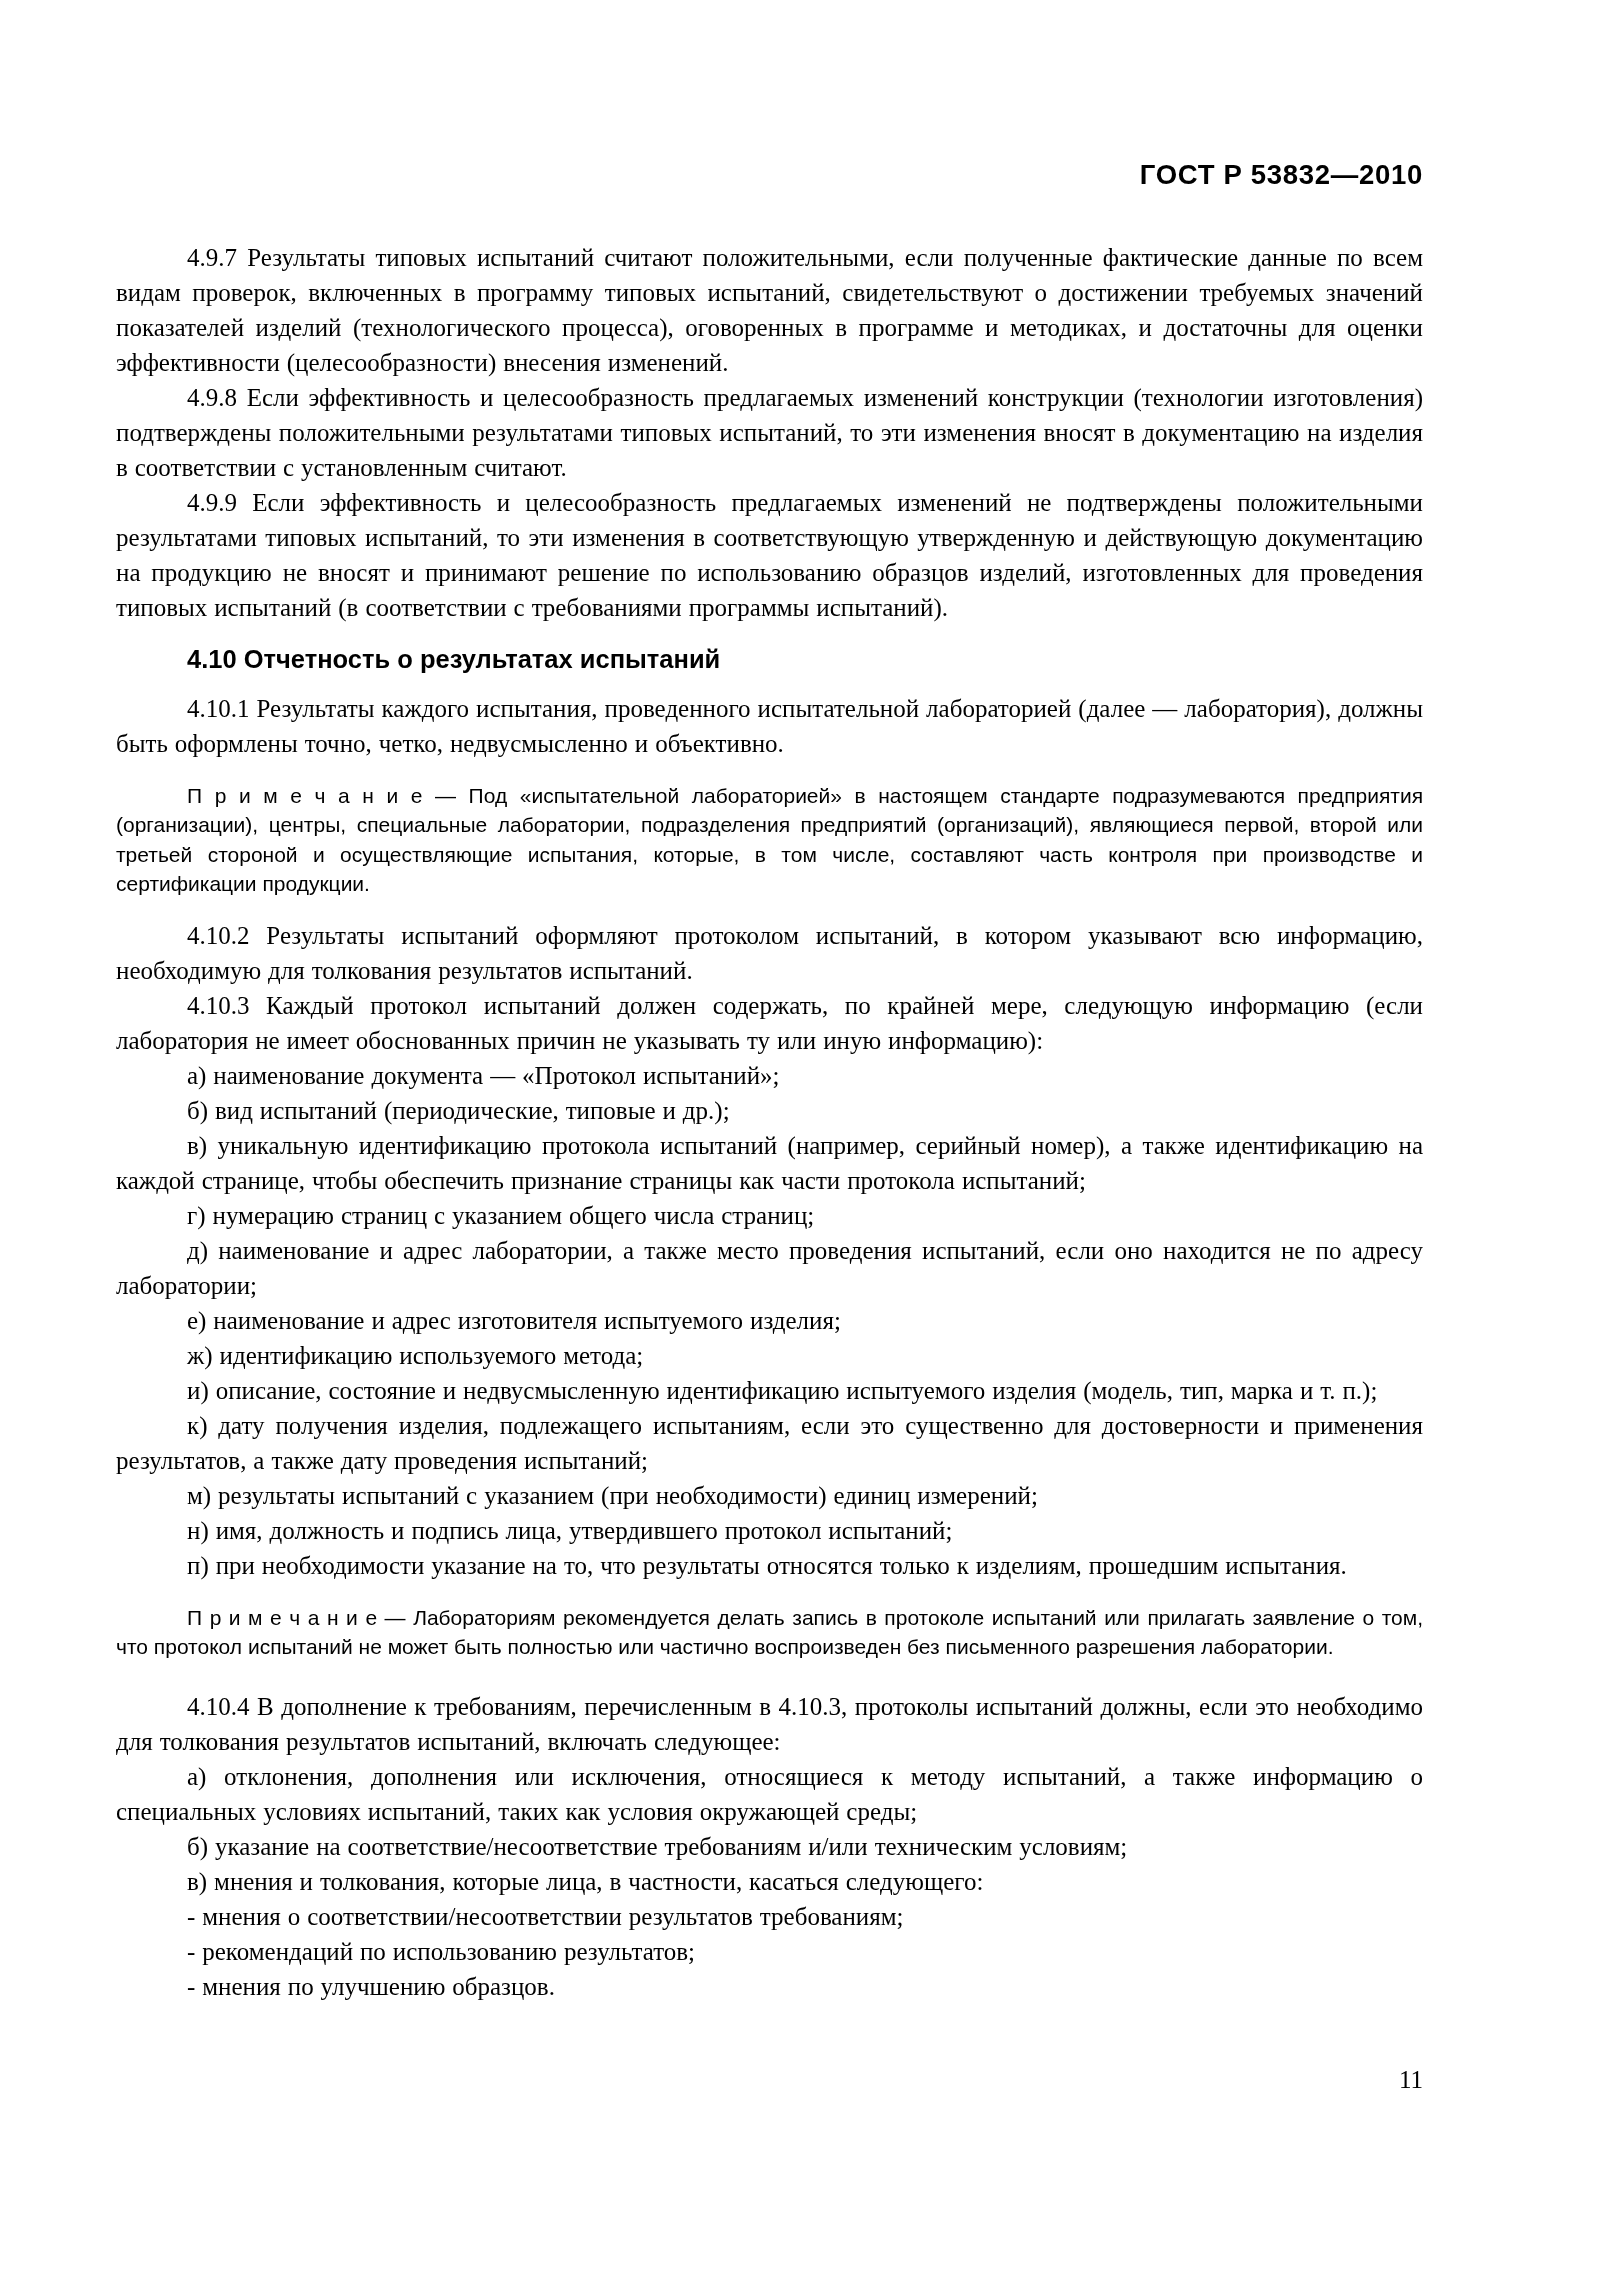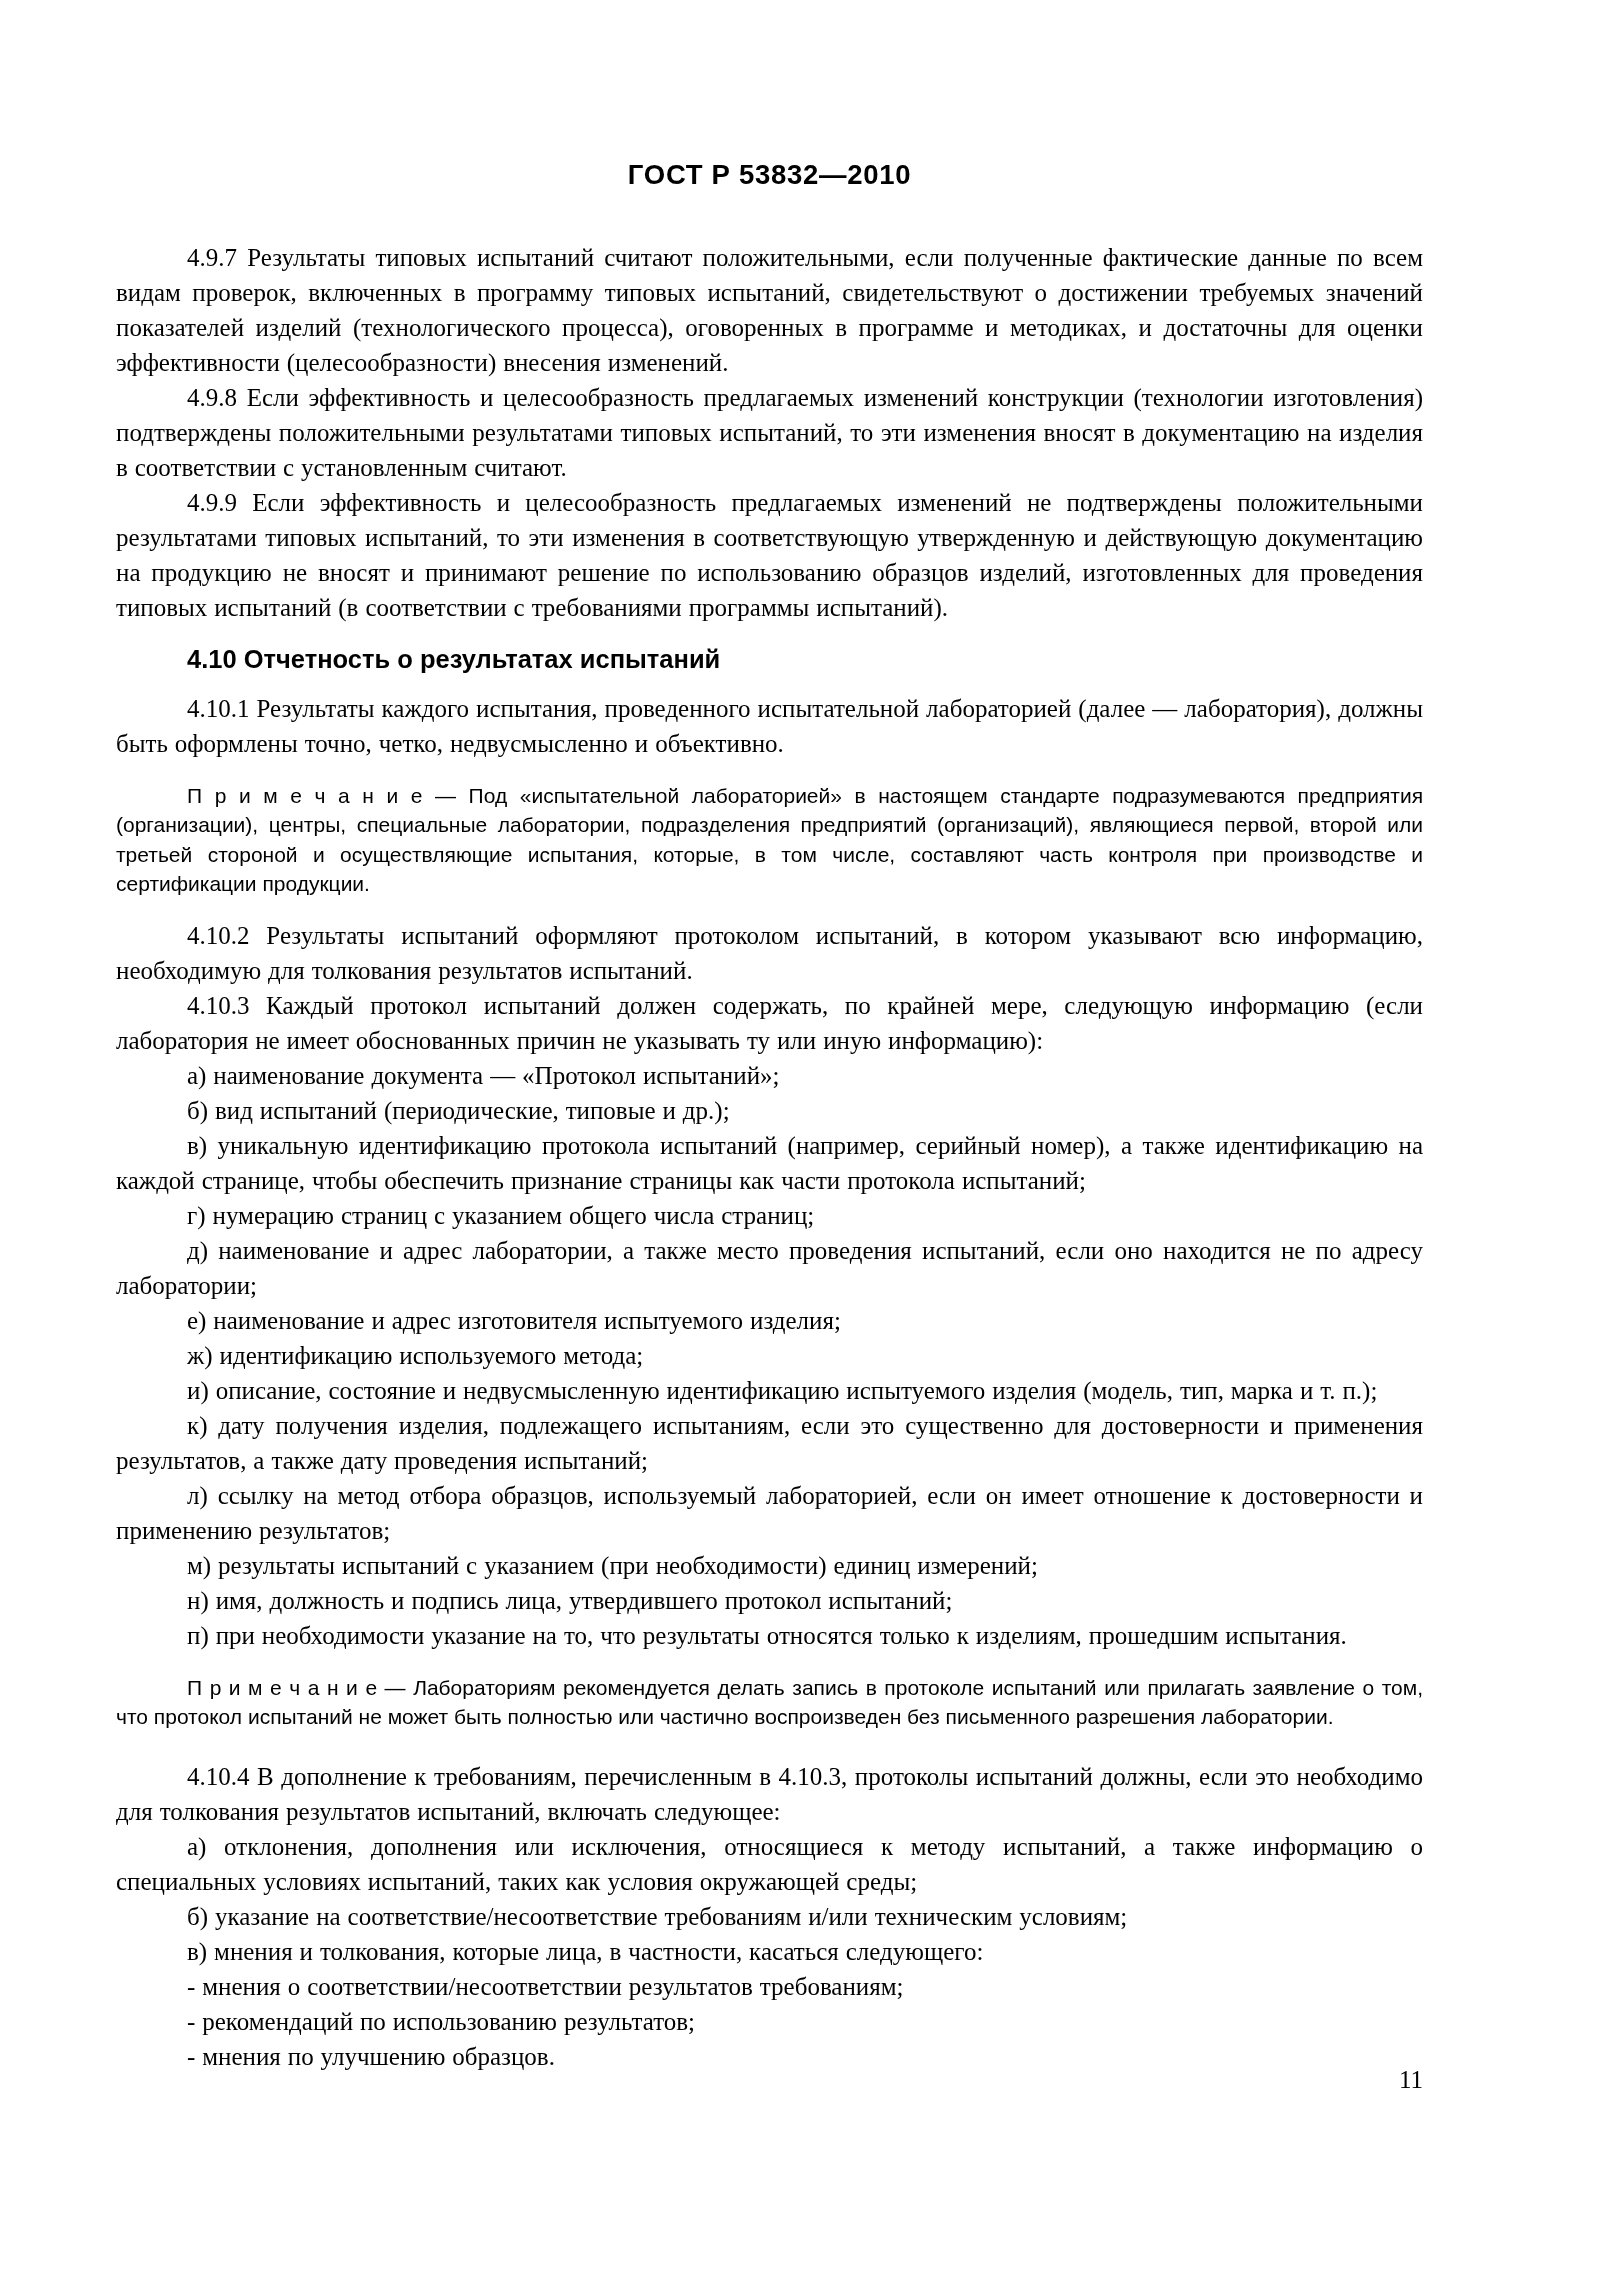--- a/index.html
+++ b/index.html
@@ -16,21 +16,21 @@
     font-family: "Liberation Sans", sans-serif;
     overflow: hidden;
   }
   .sheet-content {
     position: absolute;
     left: 116px;
     top: 160px;
     width: 1307px;
   }
   .doc-header {
-    text-align: center;
+    text-align: right;
     font-weight: bold;
     font-size: 27.5px;
     line-height: 30px;
     letter-spacing: 0.7px;
     margin: 0 0 50px 0;
   }
   p.body-para {
     font-size: 25px;
     line-height: 35px;
     text-align: justify;
@@ -88,21 +88,20 @@
 
     <p class="body-para">а) наименование документа — «Протокол испытаний»;</p>
     <p class="body-para">б) вид испытаний (периодические, типовые и др.);</p>
     <p class="body-para">в) уникальную идентификацию протокола испытаний (например, серийный номер), а также идентификацию на каждой странице, чтобы обеспечить признание страницы как части протокола испытаний;</p>
     <p class="body-para">г) нумерацию страниц с указанием общего числа страниц;</p>
     <p class="body-para">д) наименование и адрес лаборатории, а также место проведения испытаний, если оно находится не по адресу лаборатории;</p>
     <p class="body-para">е) наименование и адрес изготовителя испытуемого изделия;</p>
     <p class="body-para">ж) идентификацию используемого метода;</p>
     <p class="body-para">и) описание, состояние и недвусмысленную идентификацию испытуемого изделия (модель, тип, марка и т. п.);</p>
     <p class="body-para">к) дату получения изделия, подлежащего испытаниям, если это существенно для достоверности и применения результатов, а также дату проведения испытаний;</p>
-    <p class="body-para">л) ссылку на метод отбора образцов, используемый лабораторией, если он имеет отношение к достоверности и применению результатов;</p>
     <p class="body-para">м) результаты испытаний с указанием (при необходимости) единиц измерений;</p>
     <p class="body-para">н) имя, должность и подпись лица, утвердившего протокол испытаний;</p>
     <p class="body-para">п) при необходимости указание на то, что результаты относятся только к изделиям, прошедшим испытания.</p>
 
     <p class="note-para">П р и м е ч а н и е — Лабораториям рекомендуется делать запись в протоколе испытаний или прилагать заявление о том, что протокол испытаний не может быть полностью или частично воспроизведен без письменного разрешения лаборатории.</p>
 
     <p class="body-para spaced-before">4.10.4 В дополнение к требованиям, перечисленным в 4.10.3, протоколы испытаний должны, если это необходимо для толкования результатов испытаний, включать следующее:</p>
 
     <p class="body-para">а) отклонения, дополнения или исключения, относящиеся к методу испытаний, а также информацию о специальных условиях испытаний, таких как условия окружающей среды;</p>
     <p class="body-para">б) указание на соответствие/несоответствие требованиям и/или техническим условиям;</p>

